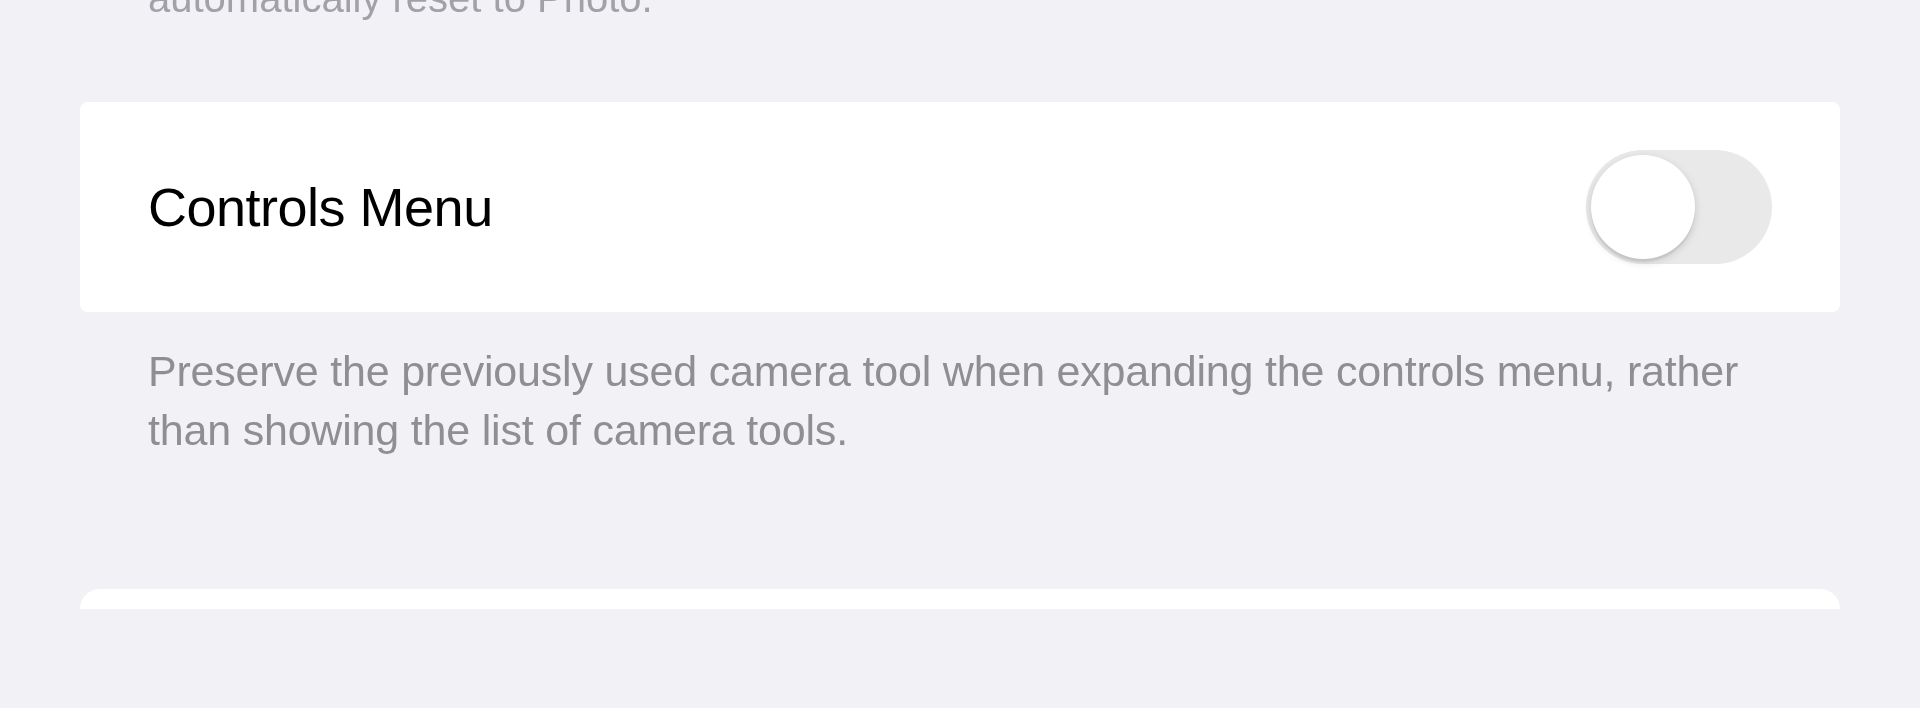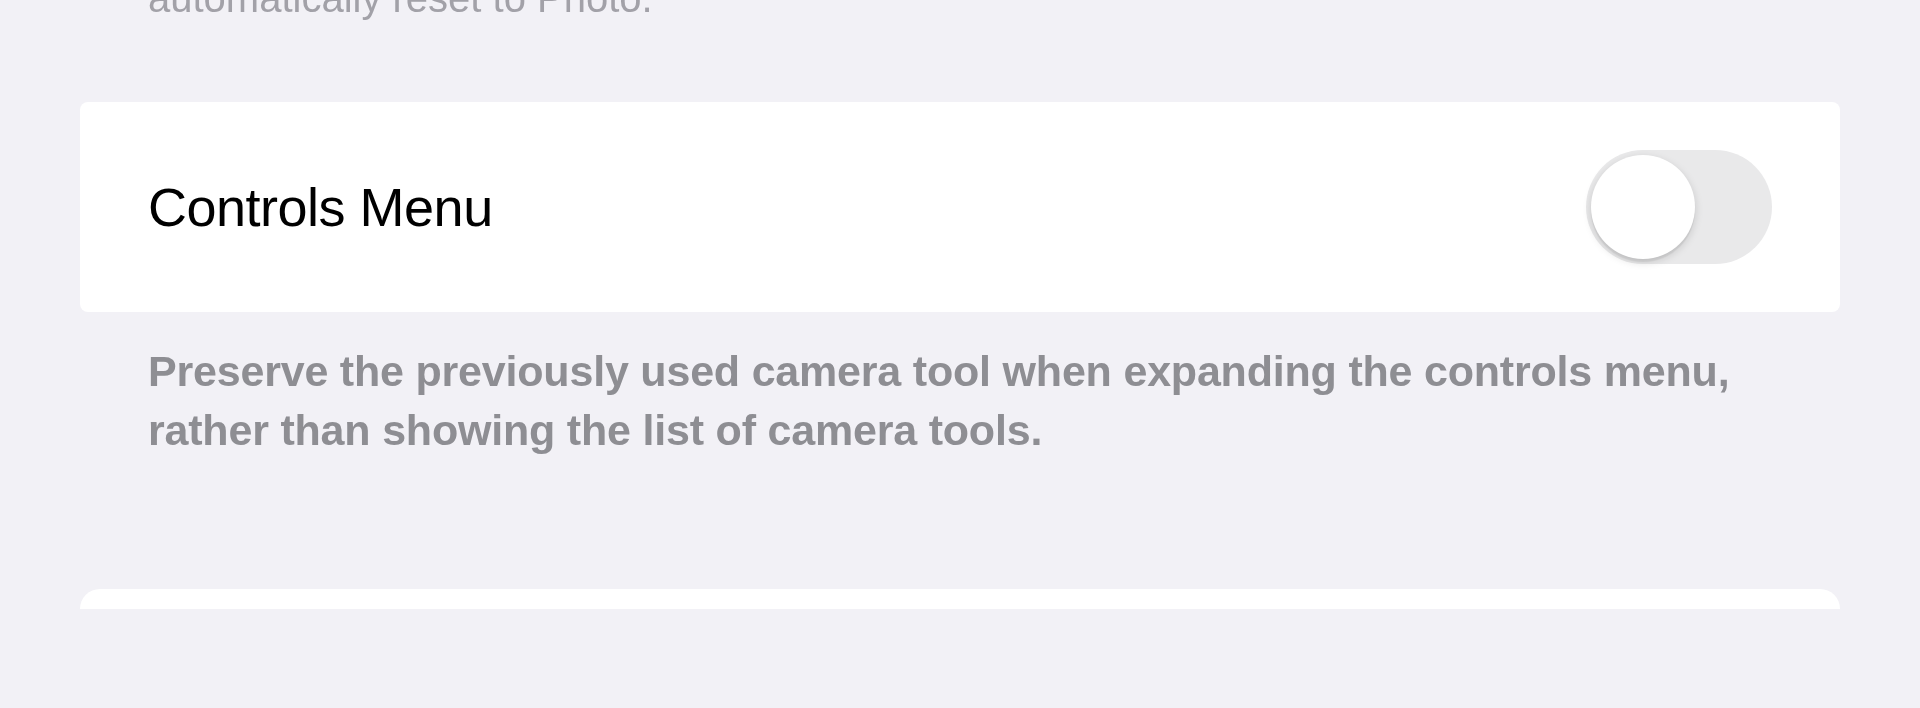--- a/index.html
+++ b/index.html
@@ -72,21 +72,20 @@
       box-shadow: 0 3px 8px rgba(0, 0, 0, 0.15), 0 3px 1px rgba(0, 0, 0, 0.06);
       transition: transform 0.2s;
     }
 
     .description-text {
       color: #8e8e93;
       font-size: 43px;
       line-height: 1.38;
       padding: 30px 68px 0 68px;
       letter-spacing: -0.2px;
-      font-weight: bold;
     }
 
     .next-card-hint {
       background-color: #ffffff;
       border-radius: 28px 28px 0 0;
       height: 20px;
       margin-top: 128px;
     }
   </style>
 </head>

